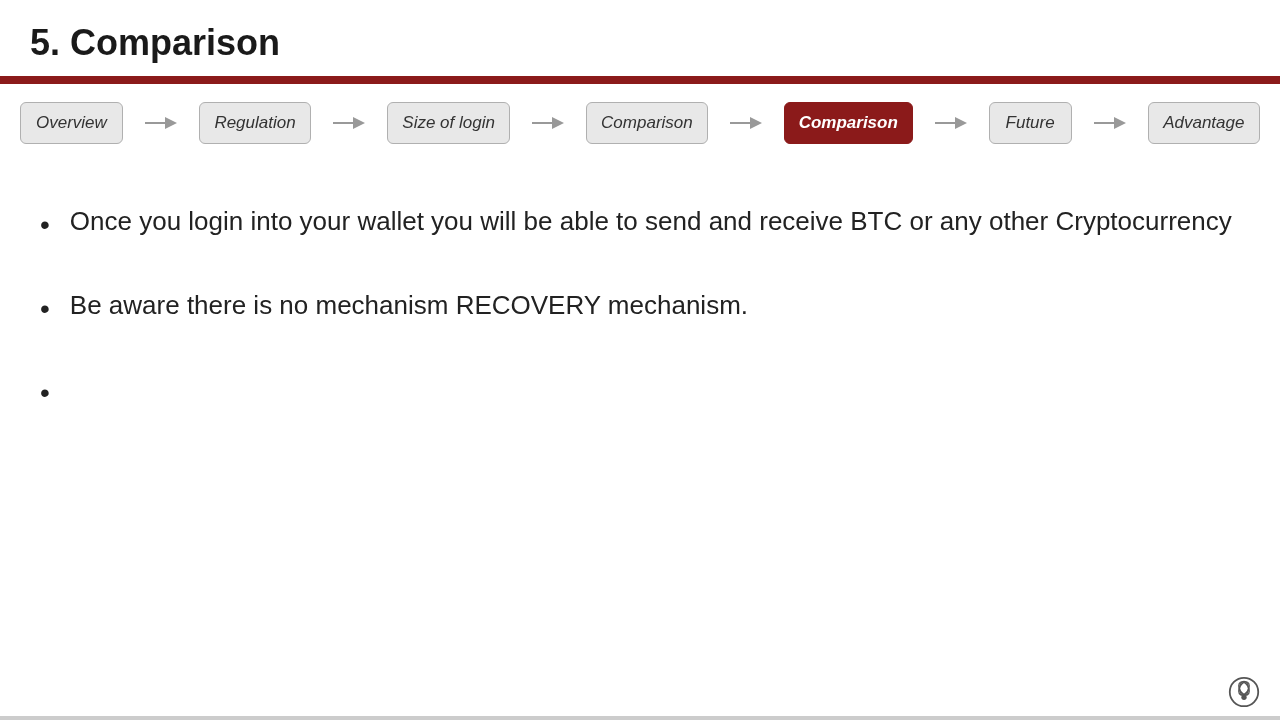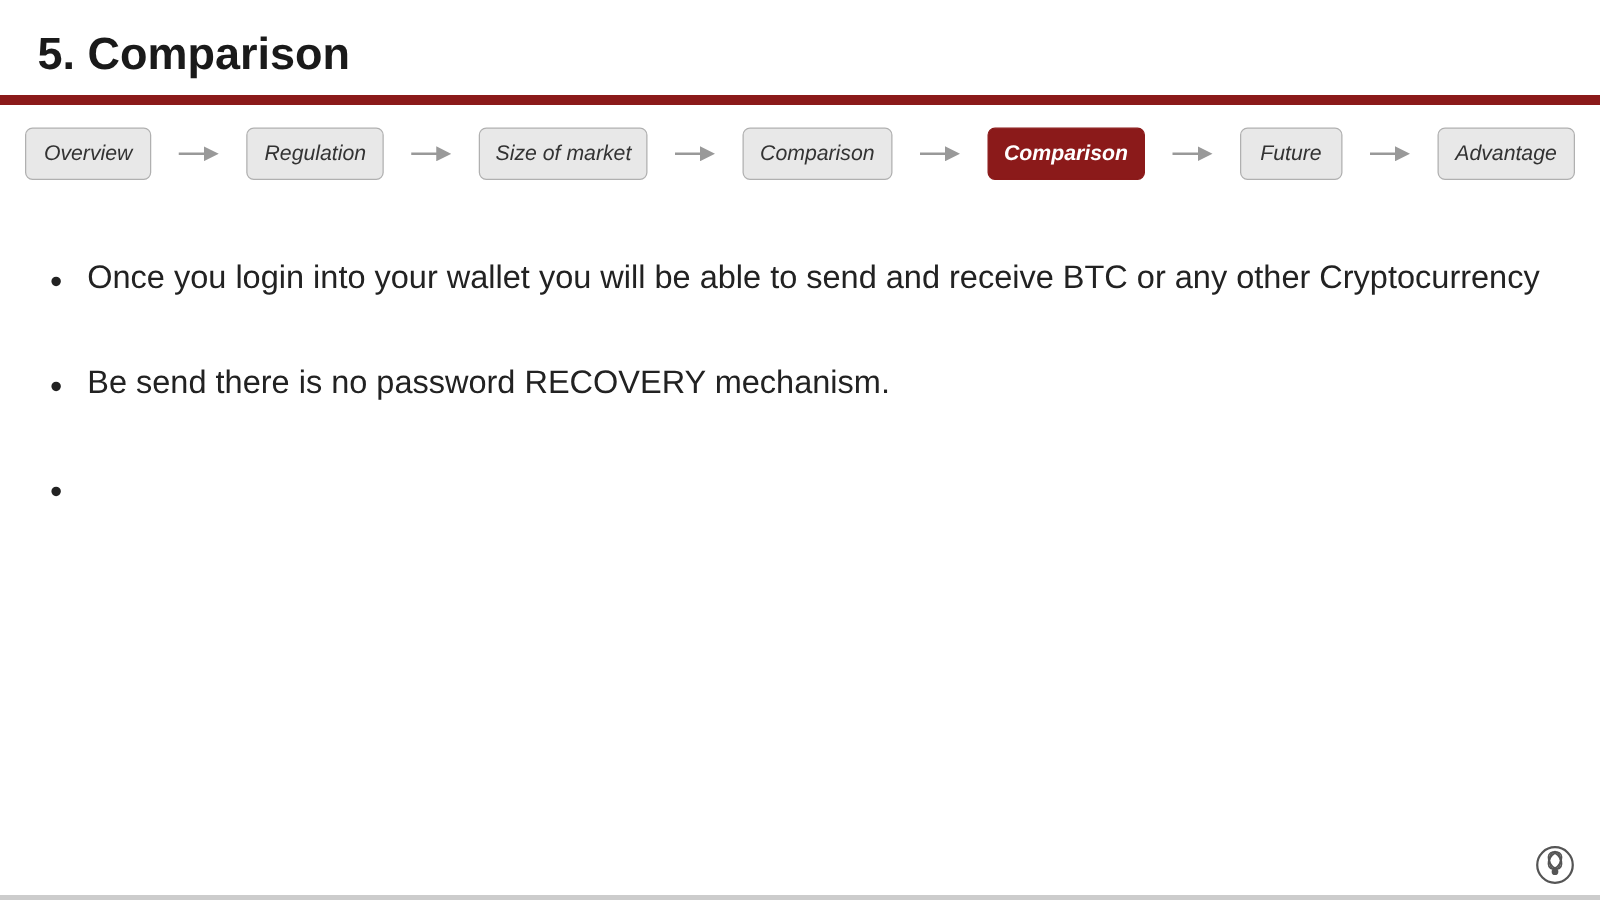--- a/index.html
+++ b/index.html
@@ -157,21 +157,21 @@
       <div class="arrow">
         <svg viewBox="0 0 36 24" xmlns="http://www.w3.org/2000/svg">
         <defs>
           <marker id="ah2" markerWidth="6" markerHeight="6" refX="3" refY="3" orient="auto">
             <path d="M0,0 L6,3 L0,6 Z" fill="#999"></path>
           </marker>
         </defs>
         <line x1="2" y1="12" x2="28" y2="12" stroke="#999" stroke-width="2" marker-end="url(#ah2)"></line>
       </svg>
       </div>
-      <div class="nav-item">Size of market</div>
+      <div class="nav-item">Size of login</div>
       <div class="arrow">
         <svg viewBox="0 0 36 24" xmlns="http://www.w3.org/2000/svg">
         <defs>
           <marker id="ah3" markerWidth="6" markerHeight="6" refX="3" refY="3" orient="auto">
             <path d="M0,0 L6,3 L0,6 Z" fill="#999"></path>
           </marker>
         </defs>
         <line x1="2" y1="12" x2="28" y2="12" stroke="#999" stroke-width="2" marker-end="url(#ah3)"></line>
       </svg>
       </div>
@@ -212,21 +212,21 @@
     </nav>
 
   <div class="content">
     <ul class="bullet-list">
     <li>
           <span class="bullet-dot">•</span>
           <span class="bullet-text">Once you login into your wallet you will be able to send and receive BTC or any other Cryptocurrency</span>
         </li>
         <li>
           <span class="bullet-dot">•</span>
-          <span class="bullet-text">Be send there is no password RECOVERY mechanism.</span>
+          <span class="bullet-text">Be aware there is no mechanism RECOVERY mechanism.</span>
         </li>
         <li>
           <span class="bullet-dot">•</span>
         </li>
       </ul>
   </div>
 
   <div class="footer-bar"></div>
 
   <div class="footer-logo">

